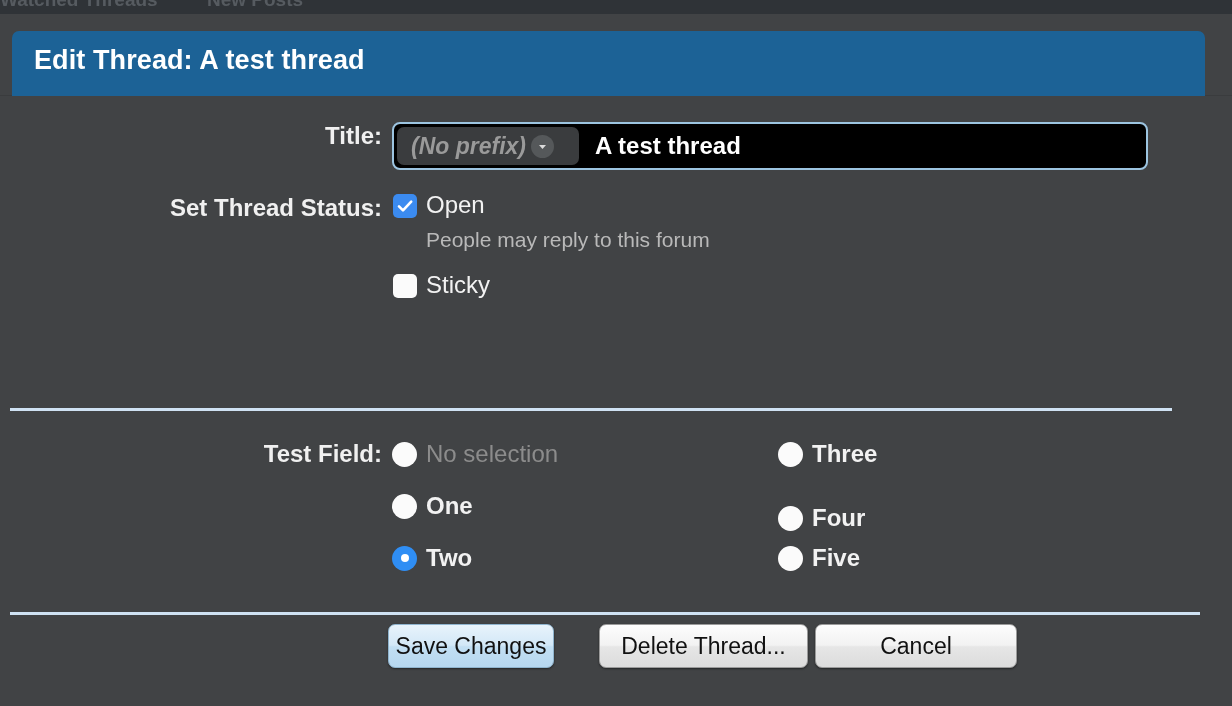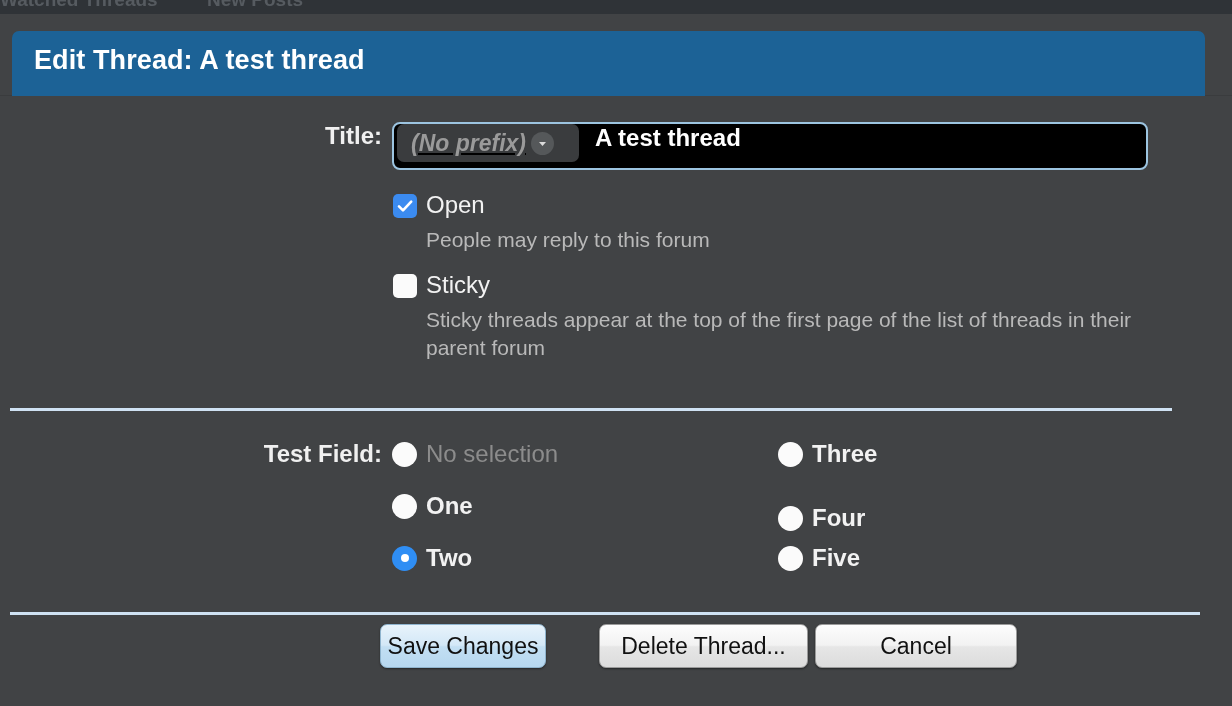--- a/index.html
+++ b/index.html
@@ -119,23 +119,22 @@
     position: absolute;
     left: 392px;
     top: 122px;
     width: 756px;
     height: 48px;
     background: #000000;
     border: 2px solid #9cc4e0;
     border-radius: 8px;
     box-sizing: border-box;
     display: flex;
-    align-items: flex-start;
+    align-items: center;
     overflow: hidden;
-    text-decoration: underline;
   }
   .prefix-pill {
     margin-left: 3px;
     height: 38px;
     min-width: 182px;
     background: #3a3c3e;
     border-radius: 7px;
     display: flex;
     align-items: center;
     padding: 0 8px 0 14px;
@@ -292,32 +291,32 @@
         <span class="prefix-text">(No prefix)</span>
         <span class="chevron-circle">
           <svg width="13" height="13" viewBox="0 0 13 13">
             <path d="M3 5 L6.5 9 L10 5 Z" fill="#dcdcdc"></path>
           </svg>
         </span>
       </div>
       <span class="title-value">A test thread</span>
     </div>
 
+    <div class="field-label" style="top:98px;">Set Thread Status:</div>
 
     <div class="checkbox-box checked" style="left:393px; top:98px;">
       <svg width="24" height="24" viewBox="0 0 24 24">
         <path d="M6 12.4 L10 16.4 L18.2 7.6" stroke="#ffffff" stroke-width="2.6" fill="none" stroke-linecap="round" stroke-linejoin="round"></path>
       </svg>
     </div>
     <div class="cb-label" style="left:426px; top:95px;">Open</div>
     <div class="cb-desc" style="left:426px; top:130px;">People may reply to this forum</div>
 
     <div class="checkbox-box unchecked" style="left:393px; top:178px;"></div>
     <div class="cb-label" style="left:426px; top:175px;">Sticky</div>
-    <div class="cb-desc" style="left:426px; top:210px;">Sticky threads appear at the top of the first page of the list of threads in their parent forum</div>
 
     <div class="divider" style="top:312px; width:1162px;"></div>
 
     <div class="field-label" style="top:344px;">Test Field:</div>
 
     <div class="radio-item" style="left:392px; top:344px;">
       <span class="radio-dot"></span>
       <span class="radio-label muted">No selection</span>
     </div>
     <div class="radio-item" style="left:392px; top:396px;">
@@ -339,18 +338,18 @@
       <span class="radio-dot"></span>
       <span class="radio-label">Four</span>
     </div>
     <div class="radio-item" style="left:778px; top:448px;">
       <span class="radio-dot"></span>
       <span class="radio-label">Five</span>
     </div>
 
     <div class="divider" style="top:516px; width:1190px;"></div>
 
-    <div class="btn default" style="left:380px; top:528px; width:166px;">Save Changes</div>
+    <div class="btn default" style="left:388px; top:528px; width:166px;">Save Changes</div>
     <div class="btn" style="left:599px; top:528px; width:209px;">Delete Thread...</div>
     <div class="btn" style="left:815px; top:528px; width:202px;">Cancel</div>
 
   </div>
 </div>
 
 </body></html>

